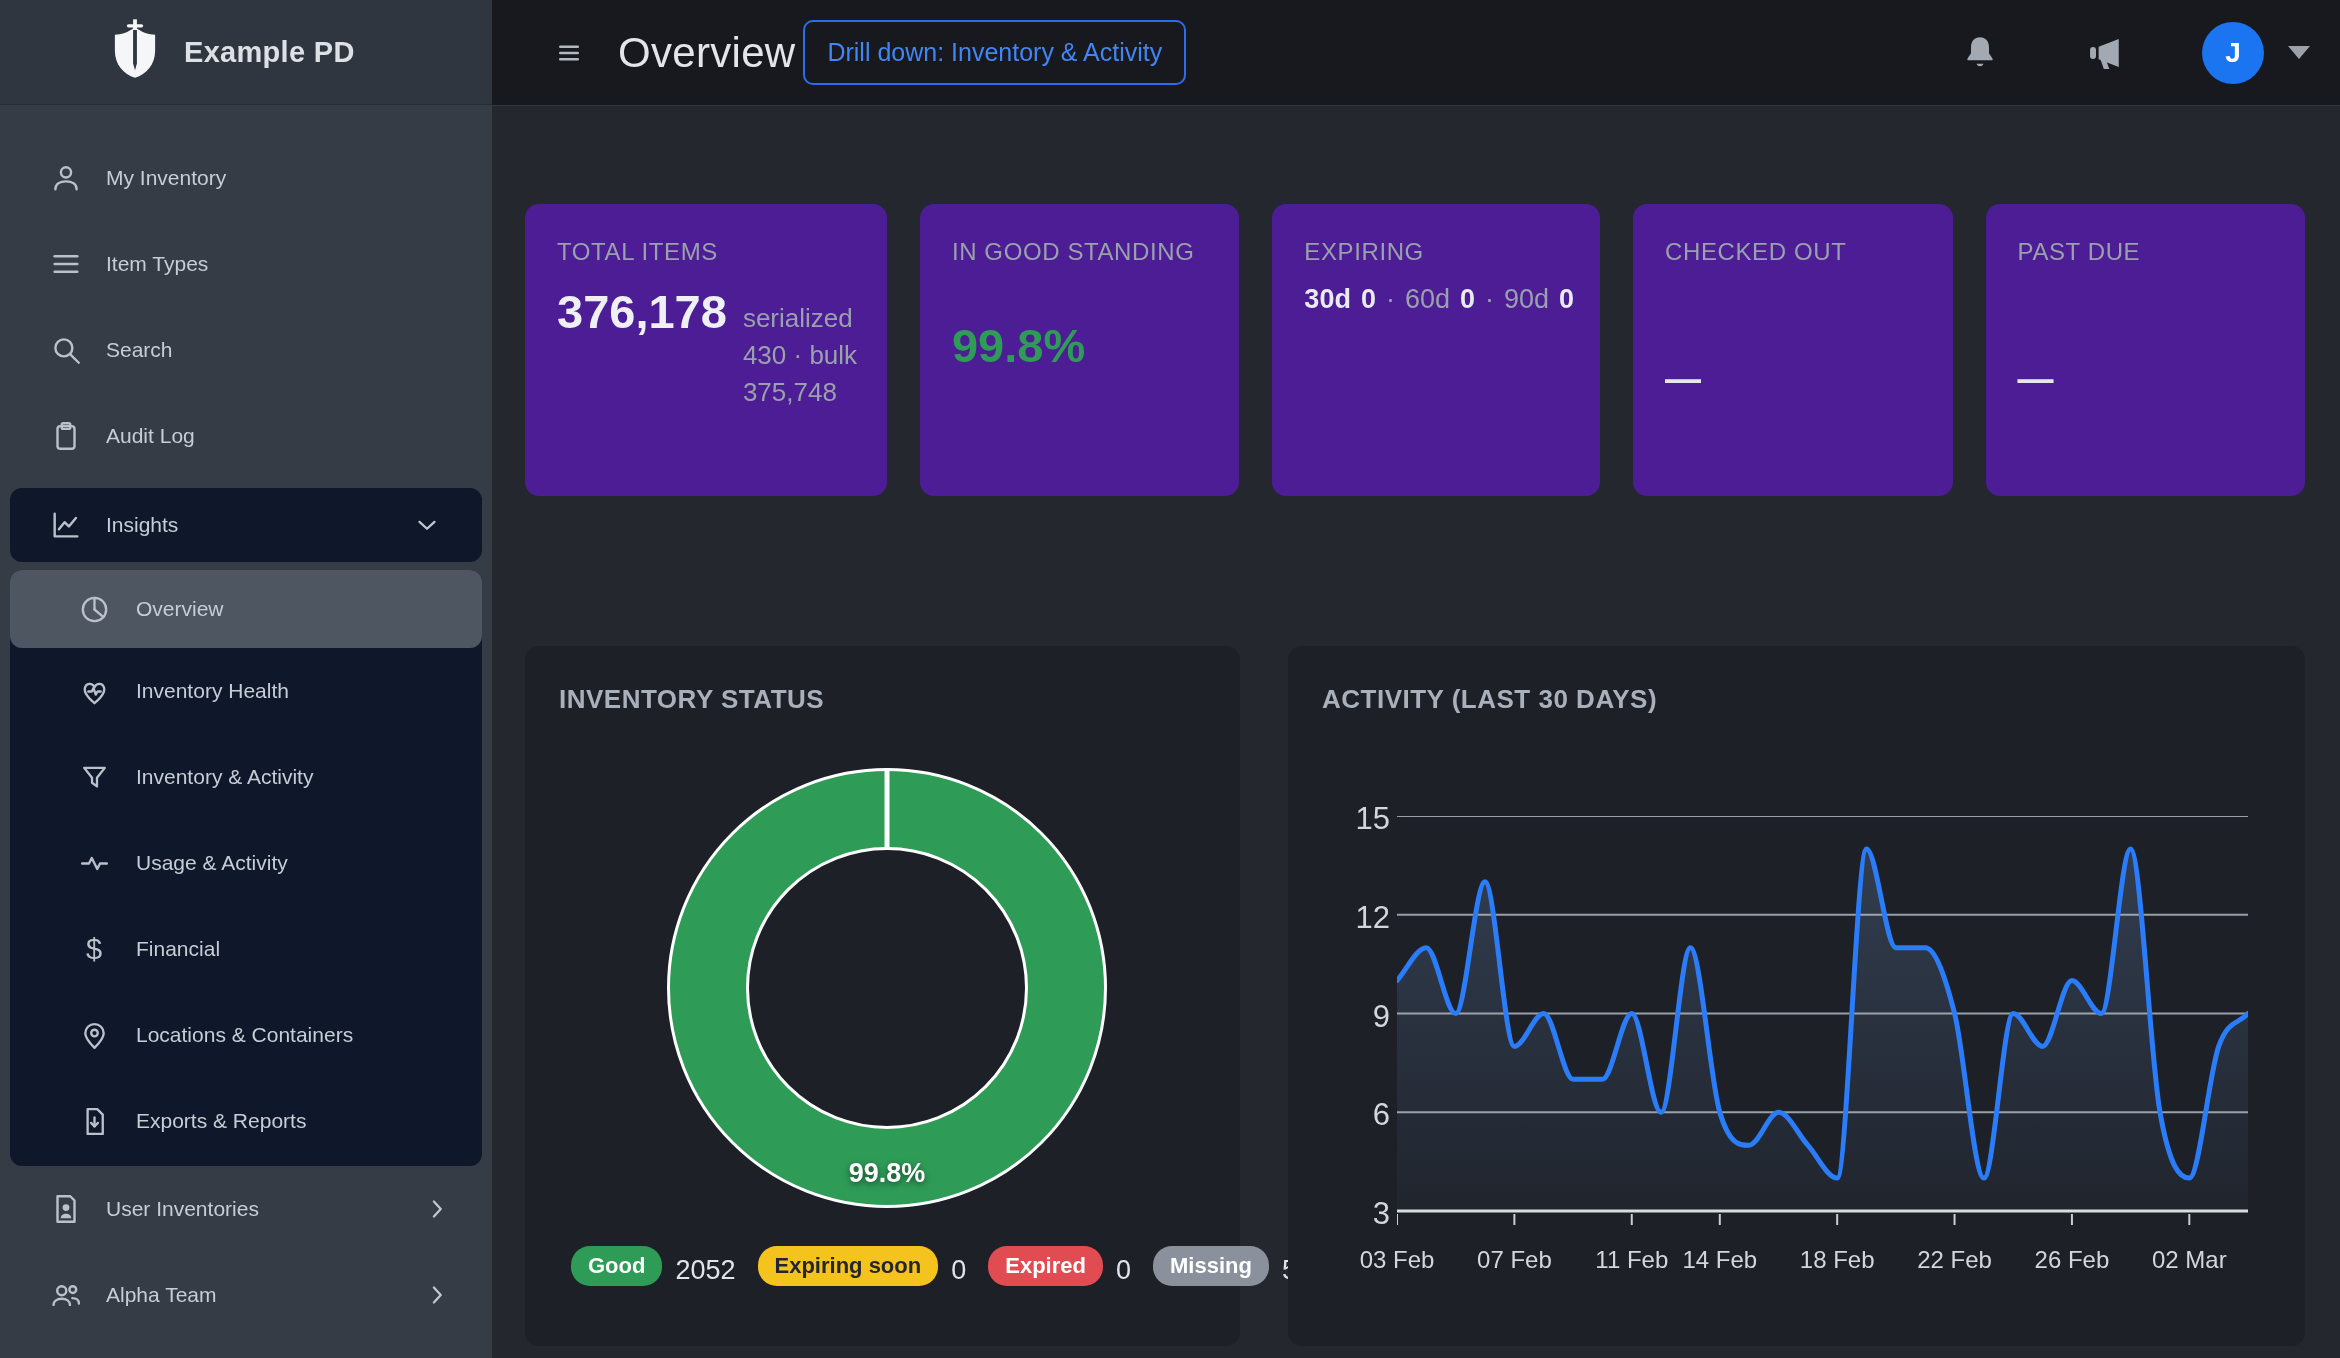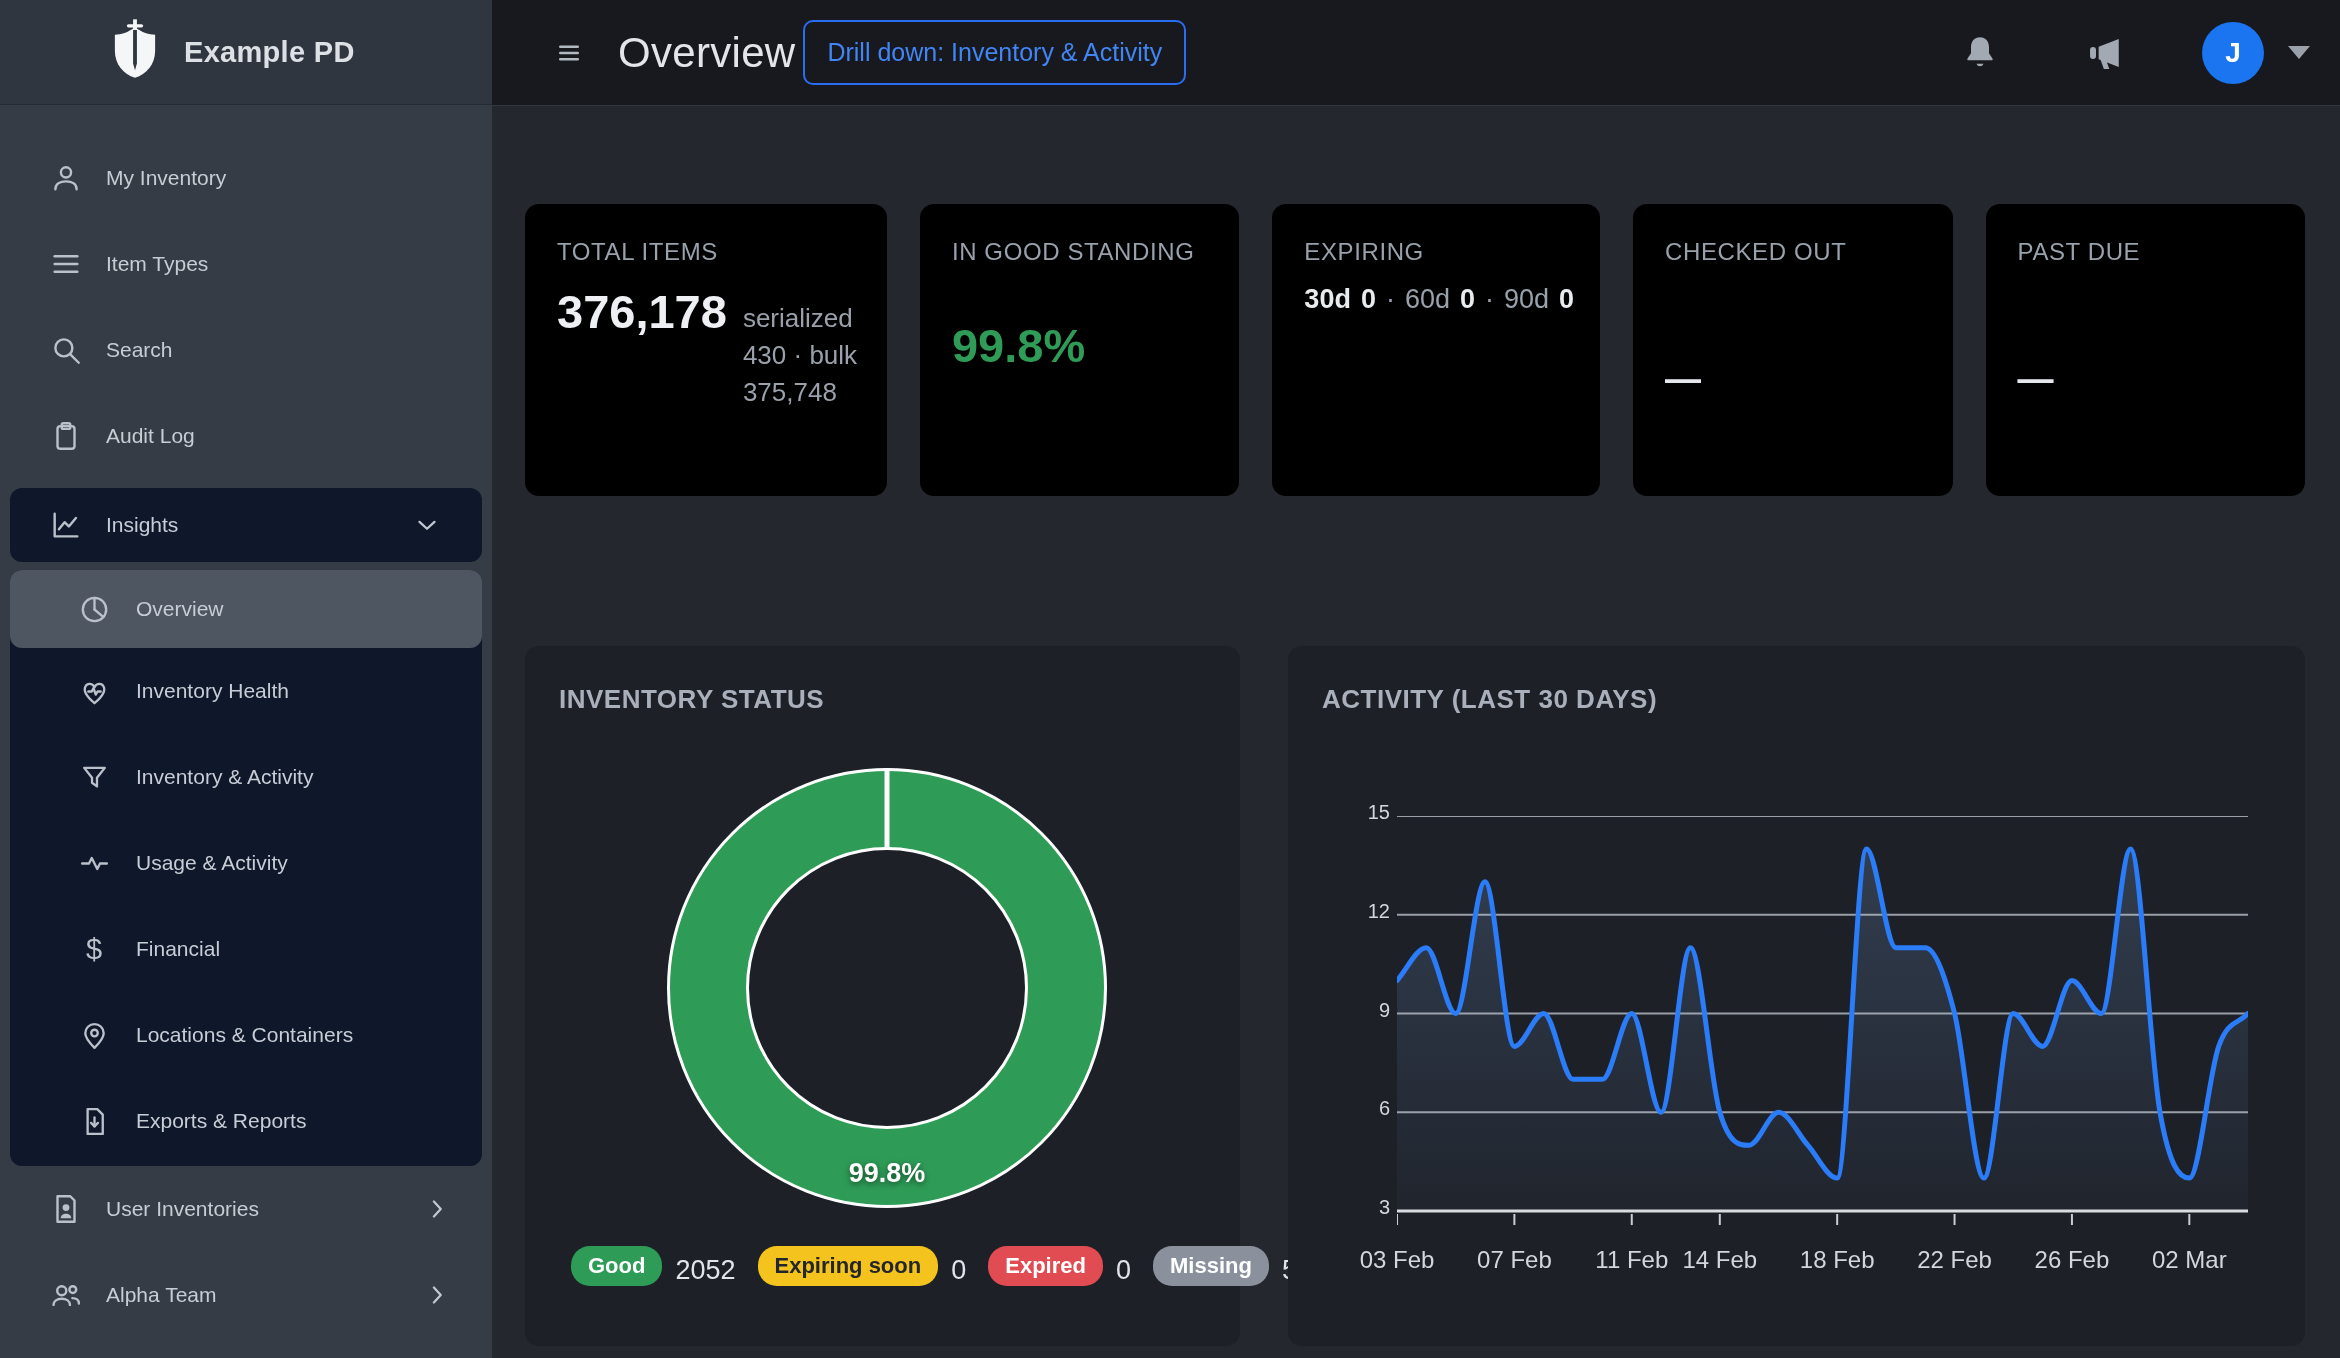--- a/index.html
+++ b/index.html
@@ -39,21 +39,21 @@
   .avatar{width:62px;height:62px;border-radius:50%;background:#1b74f0;margin-left:76px;
           display:flex;align-items:center;justify-content:center;cursor:pointer}
   .avatar span{font-size:28px;font-weight:700;color:#fff}
   .caret{width:0;height:0;border-left:11px solid transparent;border-right:11px solid transparent;
          border-top:13px solid #9aa1aa;margin-left:24px;cursor:pointer}
 
   .content{flex:1;padding:98px 35px 0 33px}
 
   
   .stats-row{display:flex;gap:33px}
-  .card{flex:1;height:292px;background:#000000;border-radius:14px;padding:34px 26px 0 32px;box-sizing:border-box}
+  .card{flex:1;height:292px;background:#4c1d95;border-radius:14px;padding:34px 26px 0 32px;box-sizing:border-box}
   .card-label{font-size:24px;color:#99a1ac;letter-spacing:.6px}
   .big-row{display:flex;gap:16px;margin-top:22px;align-items:flex-start}
   .big{font-size:47px;font-weight:700;color:#eef0f3;line-height:1;white-space:nowrap}
   .big.green{color:#2e9c57}
   .mt-lg{margin-top:56px}
   .sub{width:118px;font-size:26px;line-height:1.42;color:#9aa1ab;margin-top:12px}
   .exp-line{display:flex;align-items:baseline;gap:10px;margin-top:18px;font-size:27px;white-space:nowrap}
   .exp-k{font-weight:700;color:#e9ecef}
   .exp-dim{color:#99a1ac}
   .exp-v{font-weight:700;color:#e9ecef}
@@ -68,21 +68,21 @@
                color:#a9b0bb;letter-spacing:.5px}
   .donut-wrap{position:absolute;left:142px;top:122px;width:440px;height:440px}
   .donut-center{position:absolute;left:0;right:0;top:390px;text-align:center;font-size:27px;
                 font-weight:700;color:#fff;text-shadow:0 2px 6px rgba(0,0,0,.55)}
   .legend{position:absolute;left:46px;top:600px;display:flex;align-items:center}
   .leg-item{display:flex;align-items:flex-end;gap:13px;margin-right:22px}
   .pill{font-size:22px;font-weight:700;padding:7px 17px;border-radius:19px;white-space:nowrap}
   .count{font-size:27px;color:#e1e5ea}
 
   .ylabels{position:absolute;left:56px;top:0;width:46px;height:100%}
-  .ytick{position:absolute;right:0;font-size:20px;color:#d2d7dd}
+  .ytick{position:absolute;right:0;font-size:31px;color:#d2d7dd}
   .plot{position:absolute;left:109px;top:170px}
   .xlabels{position:absolute;left:109px;top:600px;width:851px;height:30px}
   .xtick{position:absolute;transform:translateX(-50%);font-size:24px;color:#d2d7dd;white-space:nowrap}
 </style>
 </head>
 <body>
 
 <div class="sidebar">
   <div class="side-head">
     <span>

